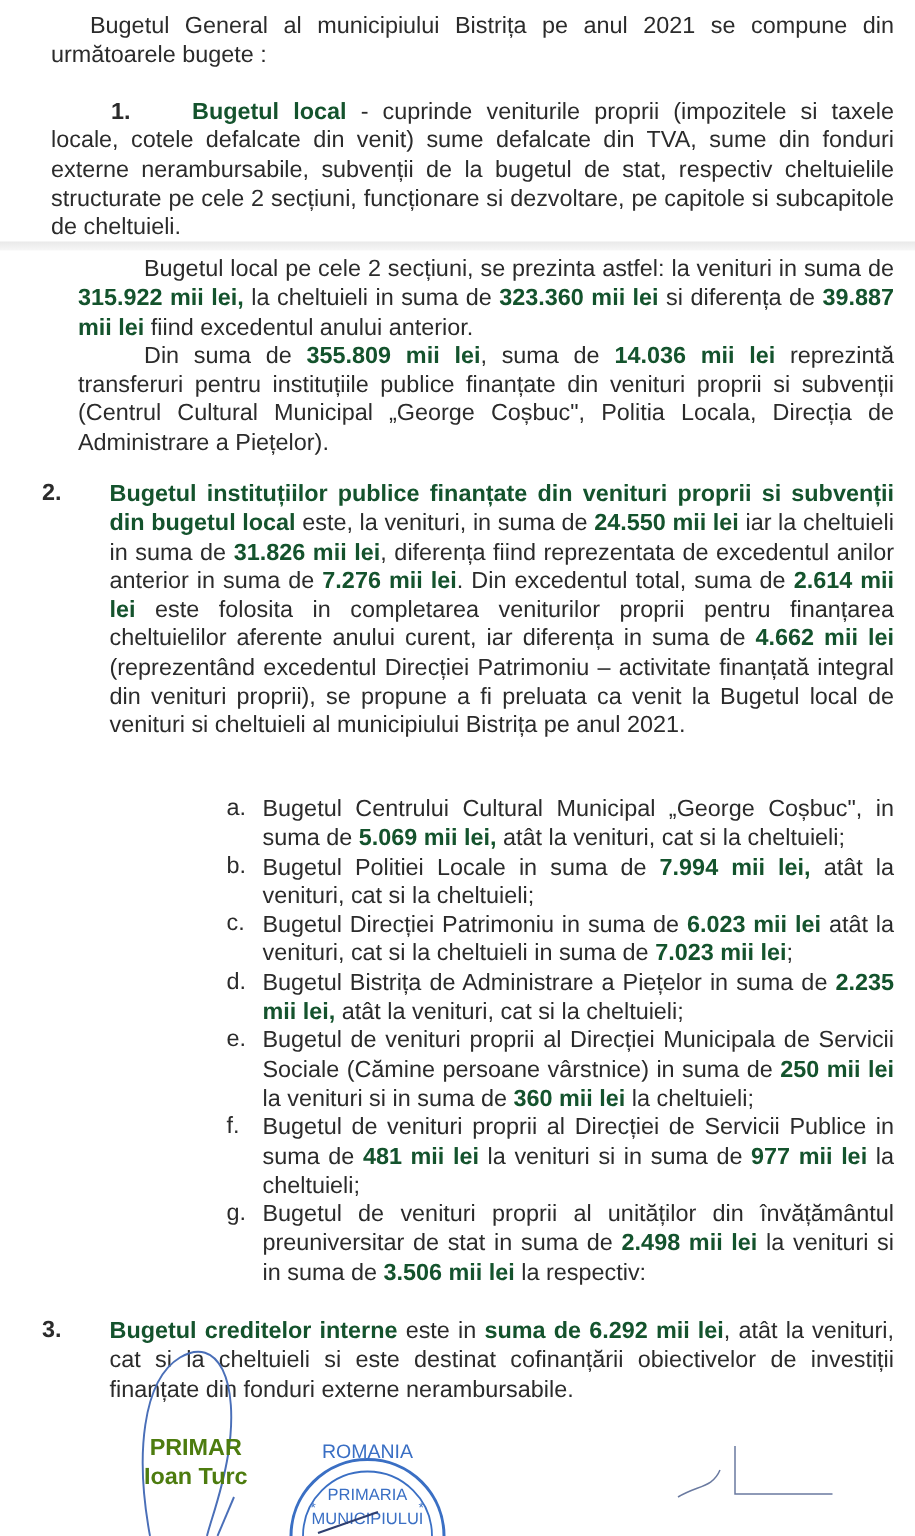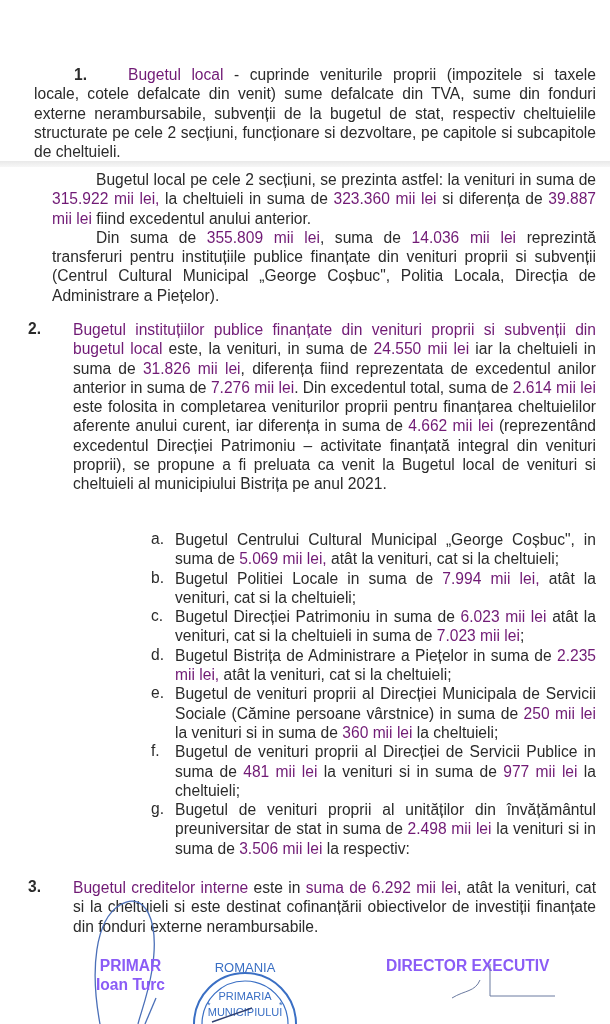--- a/index.html
+++ b/index.html
@@ -4,51 +4,52 @@
 <style>
   html, body { margin:0; padding:0; }
   body {
     width:610px; height:1024px; overflow:hidden; position:relative;
     background:#ffffff; color:#2b2b2b;
     font-family:"Liberation Sans", sans-serif; font-size:15.6px;
   }
   .page { position:absolute; left:0; top:0; width:610px; height:1024px; }
   p { margin:0; }
   .just { text-align:justify; text-align-last:left; line-height:19.3px; }
-  b { font-weight:normal; color:#701a75; }
+  b { font-weight:bold; color:#14532d; }
 
   #intro { position:absolute; left:34px; right:14px; top:8px; text-indent:26px; }
   #sec1 { position:absolute; left:34px; right:14px; top:65px; text-indent:40px; }
   #sec1 .num { display:inline-block; width:54px; text-indent:0; font-weight:bold; }
   .band { position:absolute; left:0; right:0; top:161px; height:6px;
           background:linear-gradient(#e9e9e9,#f7f7f7); }
   #sec1b { position:absolute; left:28px; right:14px; top:170px;margin-left:24px; }
   #sec1b p { text-indent:44px; }
 
   #sec2 { position:absolute; left:28px; right:14px; top:320px; }
   .item { position:relative; padding-left:45px; }
   .item .num { position:absolute; left:0; top:0; font-weight:bold; }
   #acest { position:absolute; left:101px; top:511px; font-weight:bold; }
   #list { position:absolute; left:151px; right:14px; top:530px; }
   .li { position:relative; padding-left:24px; }
   .li .lbl { position:absolute; left:0; top:0; }
 
   #sec3 { position:absolute; left:28px; right:14px; top:878px; }
 
-  .sig { position:absolute; font-weight:bold; text-align:center; line-height:19px; color:#8b5cf6; }
+  .sig { position:absolute; font-weight:bold; text-align:center; line-height:19px; color:#4d7c0f; }
   #sig1 { left:96px; top:956px; }
   #sig2 { left:386px; top:956px; }
   .stamp { position:absolute; left:190px; top:938px; width:110px; height:86px; }
   .pen { position:absolute; }
 </style>
 </head>
 <body>
 
 <div class="page">
 
+  <p id="intro" class="just">Bugetul General al municipiului Bistrița pe anul 2021 se compune din următoarele bugete :</p>
 
   <p id="sec1" class="just"><span class="num">1.</span><b>Bugetul local</b><span> - cuprinde veniturile proprii (impozitele si taxele locale, cotele defalcate din venit) sume defalcate din TVA, sume din fonduri externe nerambursabile, subvenții de la bugetul de stat, respectiv cheltuielile structurate pe cele 2 secțiuni, funcționare si dezvoltare, pe capitole si subcapitole de cheltuieli.</span></p>
 
   <div class="band"></div>
 
   <div id="sec1b">
     <p class="just"><span>Bugetul local pe cele 2 secțiuni, se prezinta astfel: la venituri in suma de </span><b>315.922 mii lei,</b><span> la cheltuieli in suma de </span><b>323.360 mii lei</b><span> si diferența de </span><b>39.887 mii lei</b><span> fiind excedentul anului anterior.</span></p>
     <p class="just"><span>Din suma de </span><b>355.809 mii lei</b><span>, suma de </span><b>14.036 mii lei</b><span> reprezintă transferuri pentru instituțiile publice finanțate din venituri proprii si subvenții (Centrul Cultural Municipal „George Coșbuc", Politia Locala, Direcția de Administrare a Piețelor).</span></p>
   </div>
 
@@ -109,19 +110,18 @@
     <text x="89" y="70" font-size="9" fill="#3a6fc4">*</text>
     <path d="M22 84 L62 70" stroke="#2f3f70" stroke-width="1.4"></path>
   </svg>
 
   <div id="sig1" class="sig">
     <div>PRIMAR</div>
     <div>Ioan Turc</div>
   </div>
 
   <div id="sig2" class="sig">
-    <div>DIRECTOR EXECUTIV</div>
   </div>
 
   <svg class="pen" style="left:450px;top:960px;width:110px;height:40px" viewBox="0 0 110 40">
     <path d="M2 38 C15 30 25 32 30 20 M40 4 L40 36 L105 36" fill="none" stroke="#6a7aa0" stroke-width="1"></path>
   </svg>
 </div>
 
 </body></html>

